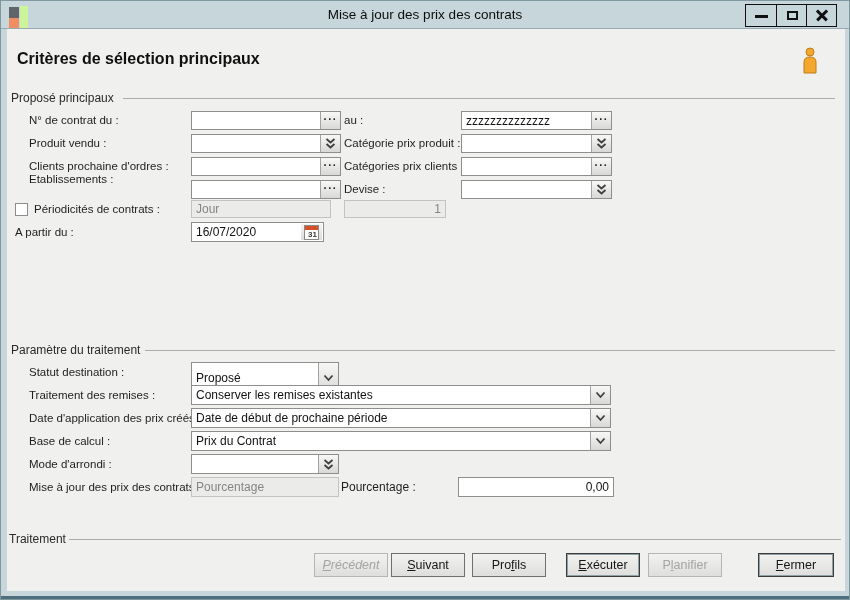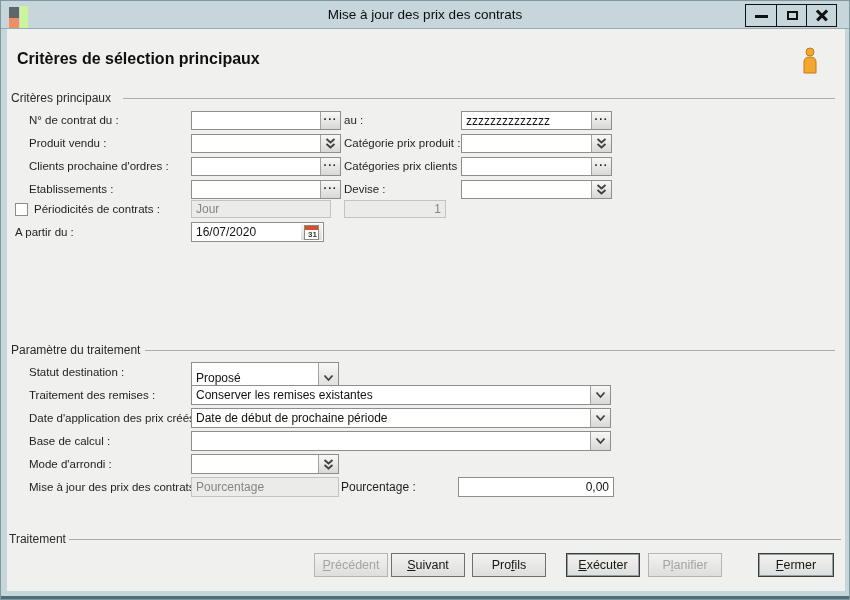--- a/index.html
+++ b/index.html
@@ -94,21 +94,21 @@
   <div class="dialog-body"></div>
 
   <div class="page-title">Critères de sélection principaux</div>
   <span class="user-icon">
     <svg width="18" height="28" viewBox="0 0 18 28">
       <circle cx="9" cy="5" r="4" fill="#f3a72e" stroke="#c07d14" stroke-width="1"></circle>
       <path d="M3 26 L3 15 Q3 10 9 10 Q15 10 15 15 L15 26 Z" fill="#f3a72e" stroke="#c07d14" stroke-width="1"></path>
     </svg>
   </span>
 
-  <div class="group-label" style="left:10px; top:90px;">Critères principaux</div>
+  <div class="group-label" style="left:10px; top:90px;">Proposé principaux</div>
   <div class="group-line" style="left:122px; right:14px; top:97px;"></div>
 
   <div class="lbl" style="left:28px; top:110px; line-height:19px;">N° de contrat du :</div>
   <div class="fieldbox" style="left:190px; top:110px; width:150px; height:19px;">
     <span class="val"></span>
     <span class="field-btn">
         <span class="dots">···</span>
       </span>
   </div>
   <div class="lbl" style="left:343px; top:110px; line-height:19px;">au :</div>
@@ -148,21 +148,21 @@
       </span>
   </div>
   <div class="lbl" style="left:343px; top:156px; line-height:19px;">Catégories prix clients :</div>
   <div class="fieldbox" style="left:460px; top:156px; width:151px; height:19px;">
     <span class="val"></span>
     <span class="field-btn">
         <span class="dots">···</span>
       </span>
   </div>
 
-  <div class="lbl" style="left:28px; top:179px; line-height:19px;">Etablissements :</div>
+  <div class="lbl" style="left:28px; top:169px; line-height:19px;">Etablissements :</div>
   <div class="fieldbox" style="left:190px; top:179px; width:150px; height:19px;">
     <span class="val"></span>
     <span class="field-btn">
         <span class="dots">···</span>
       </span>
   </div>
   <div class="lbl" style="left:343px; top:179px; line-height:19px;">Devise :</div>
   <div class="fieldbox" style="left:460px; top:179px; width:151px; height:19px;">
     <span class="val"></span>
     <span class="field-btn">
@@ -217,20 +217,21 @@
     <span class="val">Date de début de prochaine période</span>
     <span class="field-btn">
       <svg width="11" height="8" viewBox="0 0 11 8">
           <polyline points="1.5,1.5 5.5,6 9.5,1.5" fill="none" stroke="#3f3f3d" stroke-width="1.8"></polyline>
         </svg>
     </span>
   </div>
 
   <div class="lbl" style="left:28px; top:430px; line-height:20px;">Base de calcul :</div>
   <div class="fieldbox" style="left:190px; top:430px; width:420px; height:20px;">
+    <span class="val">Prix du Contrat</span>
     <span class="field-btn">
       <svg width="11" height="8" viewBox="0 0 11 8">
           <polyline points="1.5,1.5 5.5,6 9.5,1.5" fill="none" stroke="#3f3f3d" stroke-width="1.8"></polyline>
         </svg>
     </span>
   </div>
 
   <div class="lbl" style="left:28px; top:453px; line-height:20px;">Mode d'arrondi :</div>
   <div class="fieldbox" style="left:190px; top:453px; width:148px; height:20px;">
     <span class="val"></span>
@@ -243,20 +244,20 @@
   </div>
 
   <div class="lbl" style="left:28px; top:476px; line-height:20px;">Mise à jour des prix des contrats :</div>
   <div class="inp disabled" style="left:190px; top:476px; width:148px; height:20px; line-height:18px;">Pourcentage</div>
   <div class="lbl" style="left:340px; top:476px; line-height:20px; font-size:12px;">Pourcentage :</div>
   <div class="inp right" style="left:457px; top:476px; width:156px; height:20px; line-height:18px;">0,00</div>
 
   <div class="group-label" style="left:8px; top:531px;">Traitement</div>
   <div class="group-line" style="left:68px; right:8px; top:538px;"></div>
 
-  <div class="btn disabled" style="left:313px; width:74px;"><u>P</u>récédent</div>
+  <div class="btn disabled" style="left:313px; width:74px;font-style:italic;"><u>P</u>récédent</div>
   <div class="btn" style="left:390px; width:74px;"><u>S</u>uivant</div>
   <div class="btn" style="left:471px; width:74px;">Pro<u>f</u>ils</div>
   <div class="btn strong" style="left:565px; width:74px;"><u>E</u>xécuter</div>
   <div class="btn disabled" style="left:647px; width:74px;">P<u>l</u>anifier</div>
   <div class="btn strong" style="left:757px; width:76px;"><u>F</u>ermer</div>
 
 </div>
 
 </body></html>

